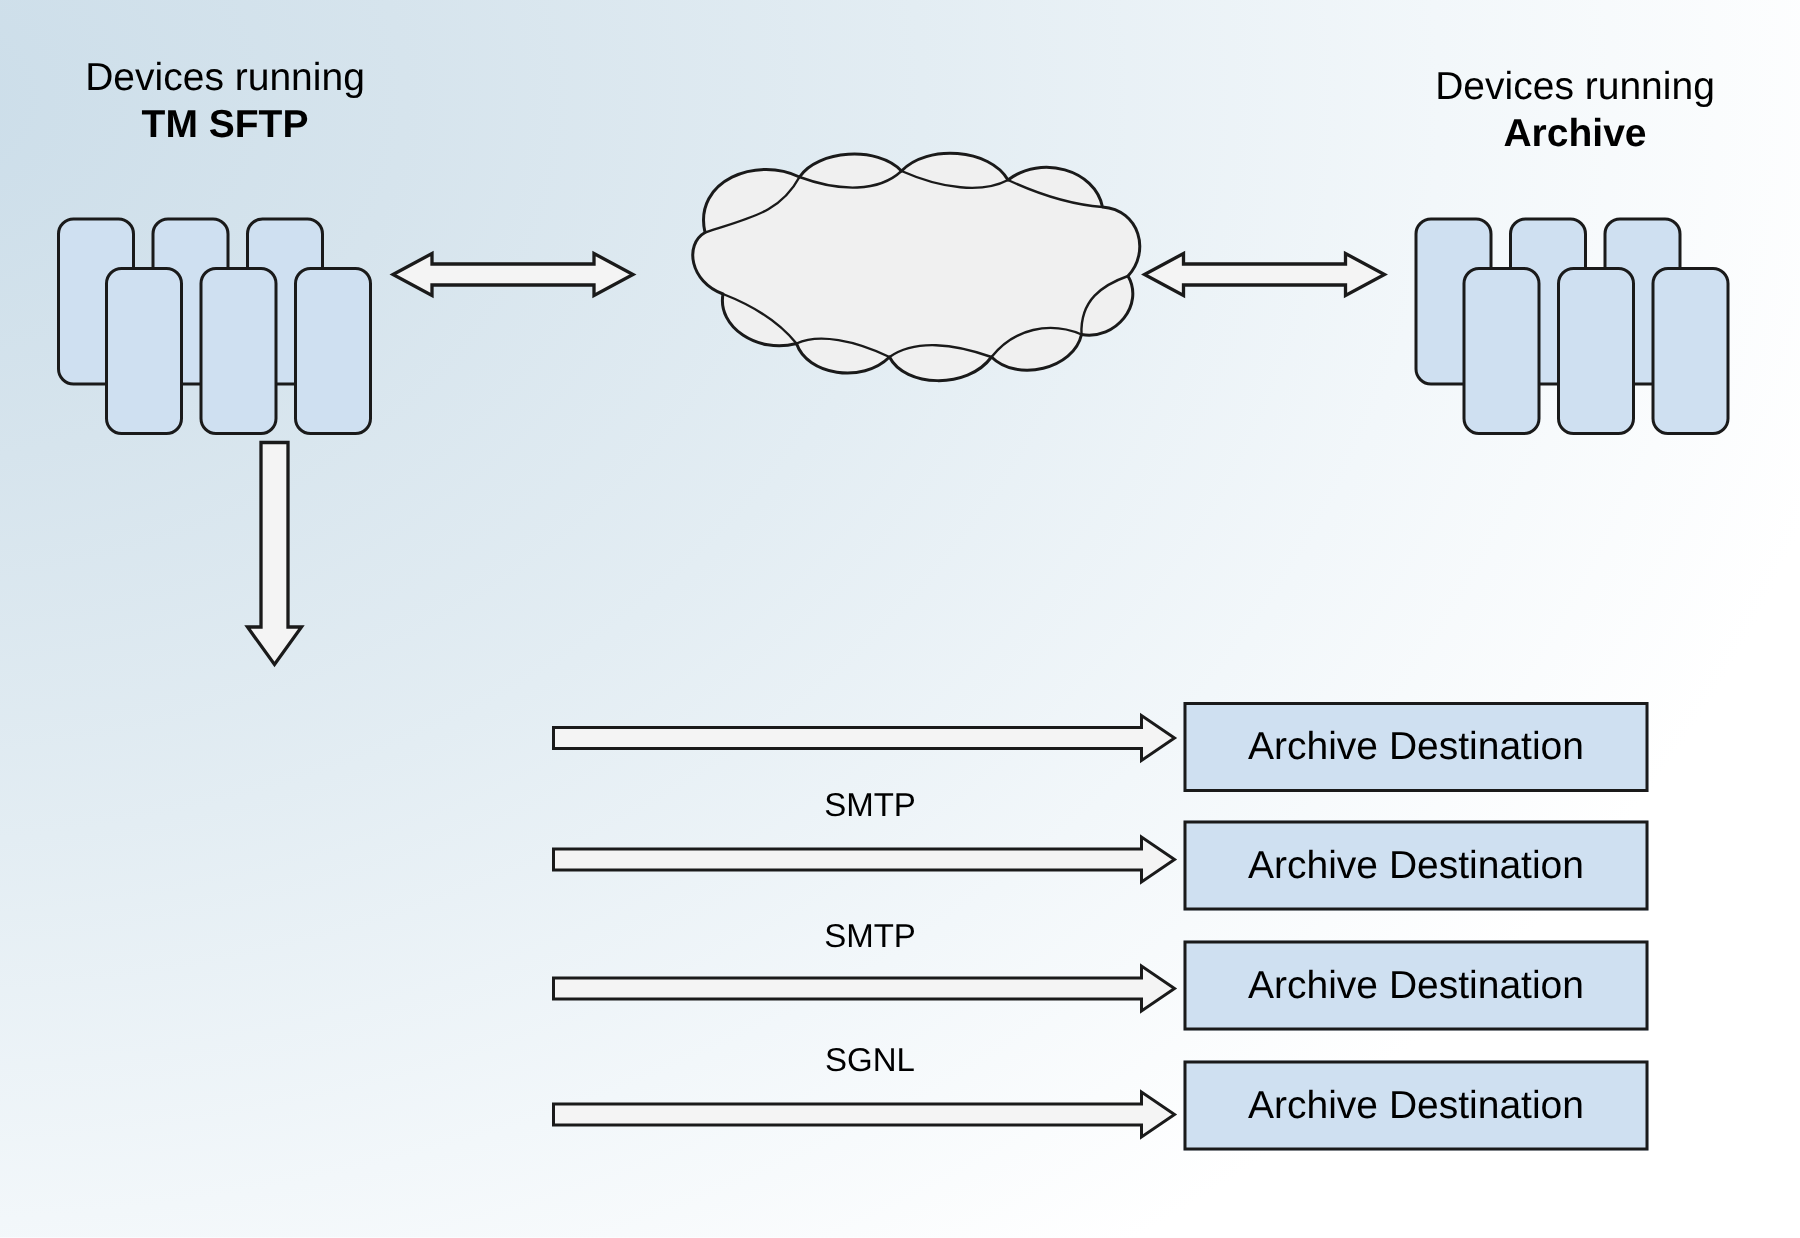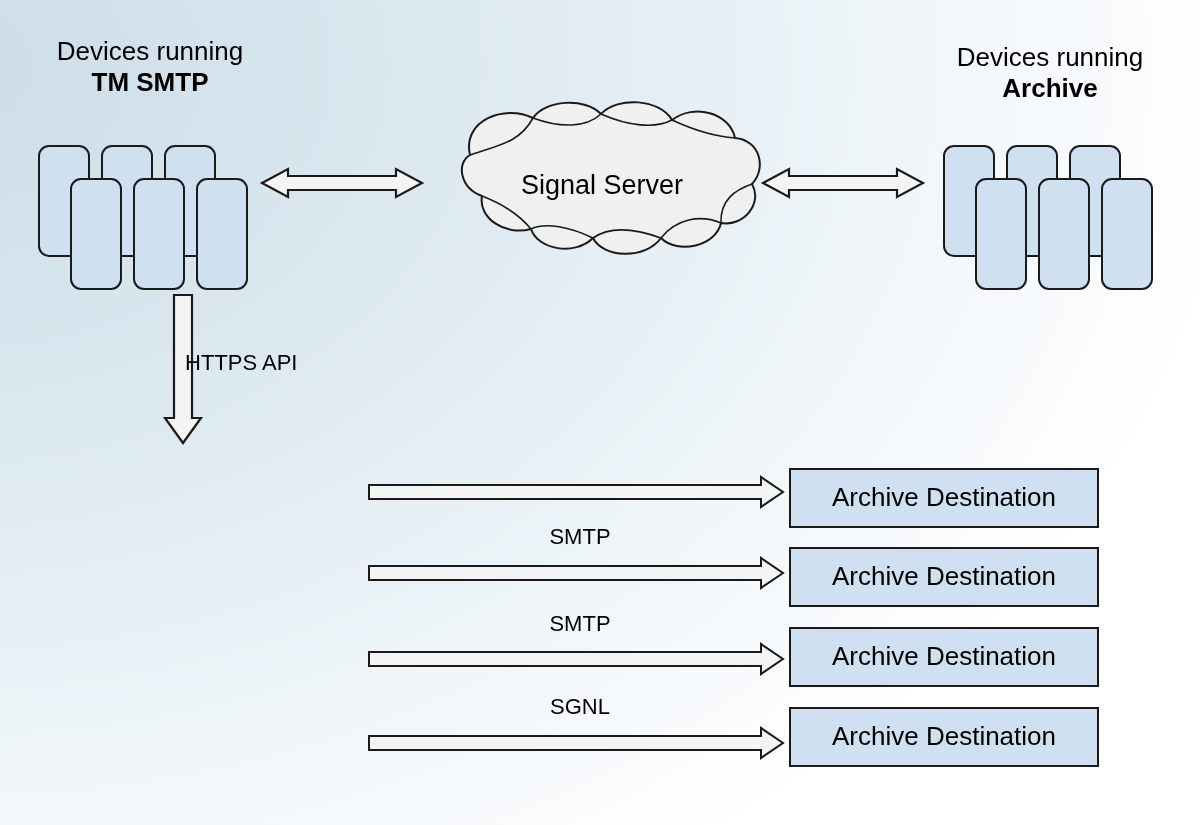--- a/index.html
+++ b/index.html
@@ -118,21 +118,21 @@
   .phone.b2 { left: 126px; }
   .phone.f0 { left: 32px; }
   .phone.f1 { left: 95px; }
   .phone.f2 { left: 158px; }
 </style>
 </head>
 <body>
 
 <div id="diagram">
 
-  <div class="lbl lbl-head" id="label-tmsgnl"><span>Devices running</span><br><b>TM SMTP</b></div>
+  <div class="lbl lbl-head" id="label-tmsgnl"><span>Devices running</span><br><b>TM SFTP</b></div>
 
 
   <div class="lbl lbl-head" id="label-signal"><span>Devices running</span><br><b>Archive</b></div>
 
   <div class="phone-stack" id="phones-left">
     <div class="phone back  b0"></div>
     <div class="phone back  b1"></div>
     <div class="phone back  b2"></div>
     <div class="phone front f0"></div>
     <div class="phone front f1"></div>
@@ -210,23 +210,21 @@
       <path d="M 369 566 L 761 566 L 761 558 L 783 573 L 761 588 L 761 580 L 369 580 Z" fill="#f4f4f4" stroke="#1a1a1a" stroke-width="2" stroke-linejoin="miter"></path>
     </g>
     <g>
       <path d="M 369 652 L 761 652 L 761 644 L 783 659 L 761 674 L 761 666 L 369 666 Z" fill="#f4f4f4" stroke="#1a1a1a" stroke-width="2" stroke-linejoin="miter"></path>
     </g>
     <g>
       <path d="M 369 736 L 761 736 L 761 728 L 783 743 L 761 758 L 761 750 L 369 750 Z" fill="#f4f4f4" stroke="#1a1a1a" stroke-width="2" stroke-linejoin="miter"></path>
     </g>
   </svg>
 
-  <div class="lbl lbl-mid" style="left:452px; top:170px; width:300px; font-size:27px;">Signal Server</div>
-
-  <div class="lbl lbl-small" id="label-https">HTTPS API</div>
+
 
 
   <div class="lbl lbl-small" id="label-proto-1">SMTP</div>
   <div class="lbl lbl-small" id="label-proto-2">SMTP</div>
   <div class="lbl lbl-small" id="label-proto-3">SGNL</div>
 
   <div class="box dest-box" id="dest-0">Archive Destination</div>
   <div class="box dest-box" id="dest-1">Archive Destination</div>
   <div class="box dest-box" id="dest-2">Archive Destination</div>
   <div class="box dest-box" id="dest-3">Archive Destination</div>

